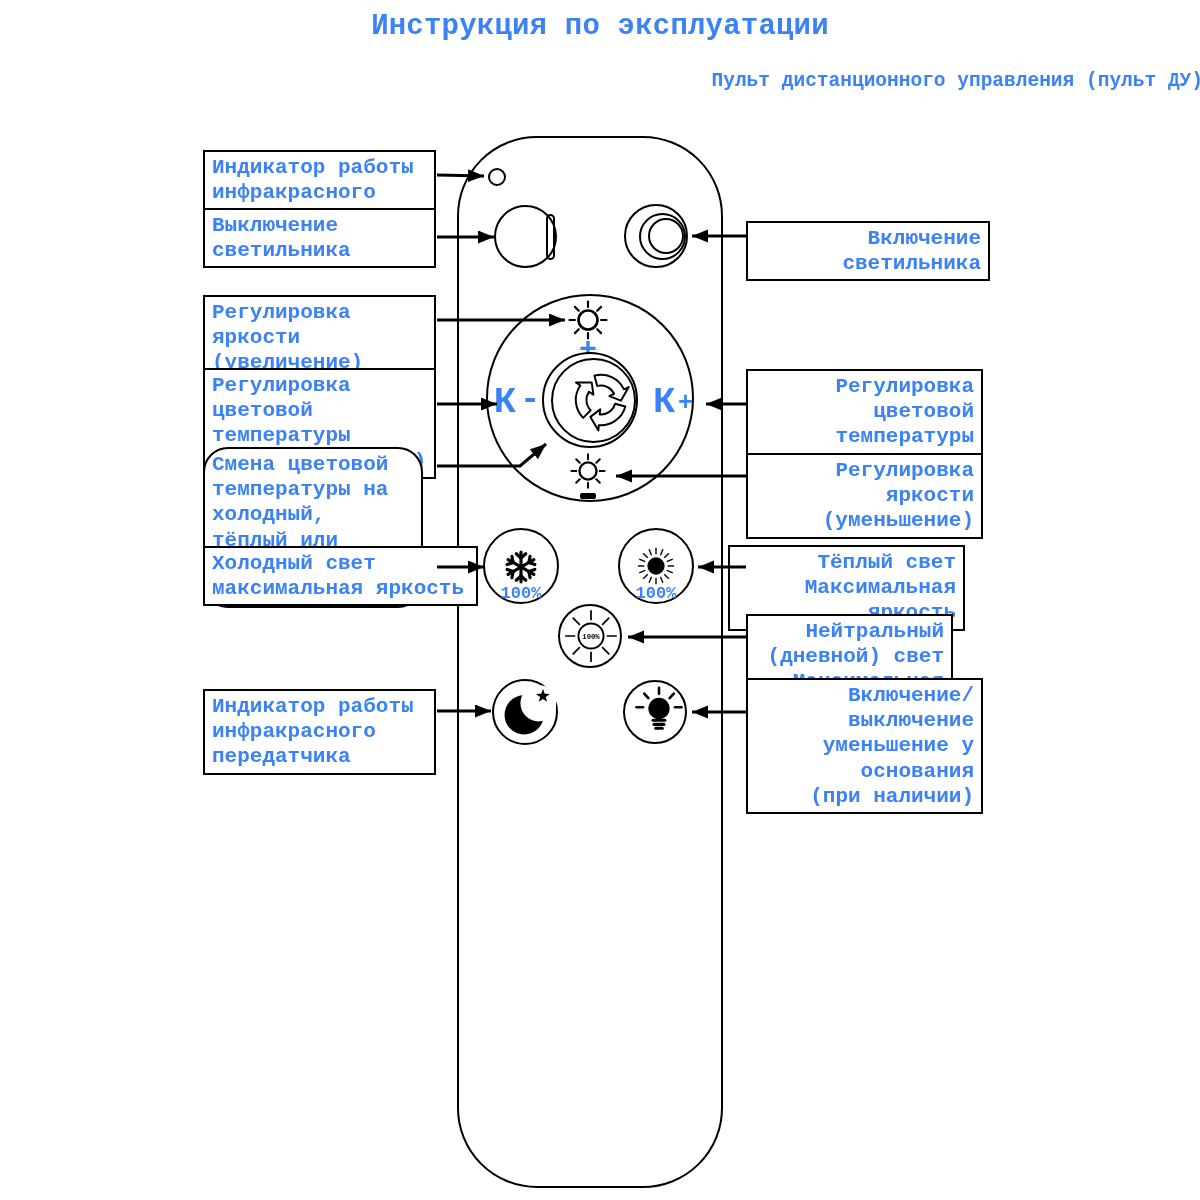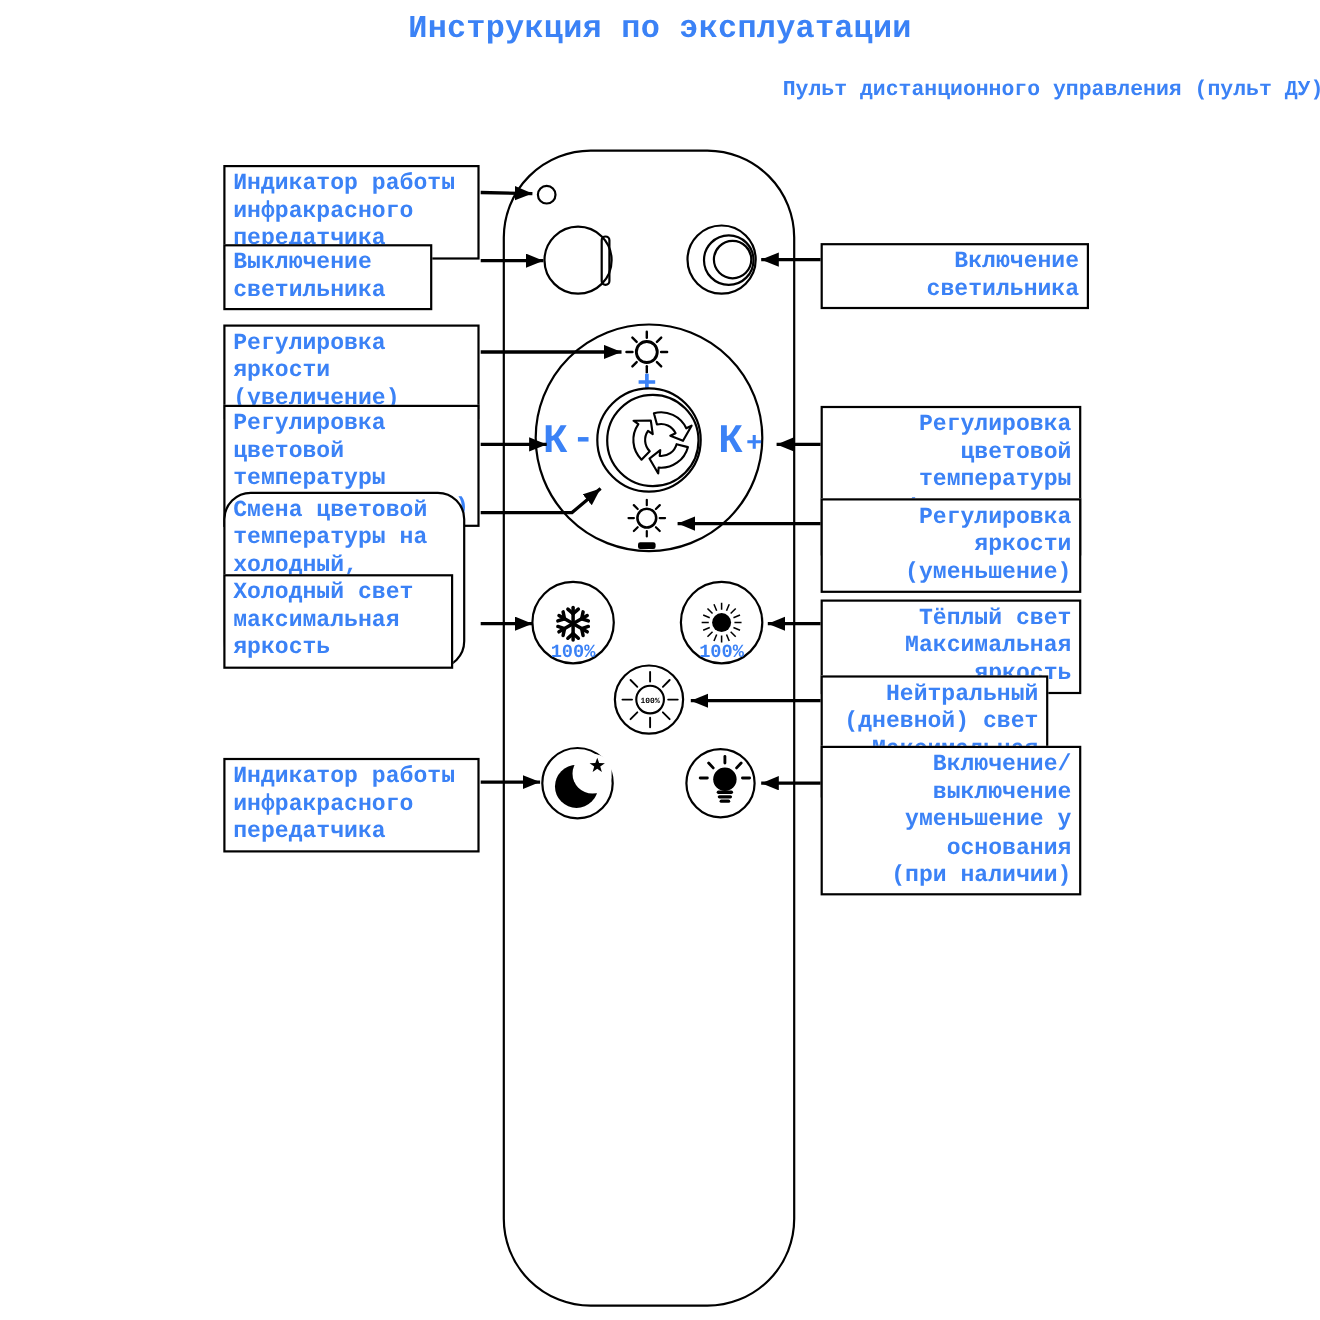--- a/index.html
+++ b/index.html
@@ -209,42 +209,42 @@
           <line x1="12.5" y1="-15.5" x2="9" y2="-11.8"></line>
           <line x1="-19" y1="-4" x2="-13.5" y2="-4"></line>
           <line x1="19" y1="-4" x2="13.5" y2="-4"></line>
         </g>
       </svg>
     </span>
   </div>
 
   <div class="box" style="left:203px;top:150px;width:233px;min-height:46px;">Индикатор работы
 инфракрасного передатчика</div>
-  <div class="box" style="left:203px;top:222px;width:190px;min-height:31px;">Выключение светильника</div>
+  <div class="box" style="left:203px;top:208px;width:233px;min-height:31px;">Выключение светильника</div>
   <div class="box" style="left:203px;top:295px;width:233px;min-height:49px;">Регулировка яркости
 (увеличение)</div>
   <div class="box" style="left:203px;top:368px;width:233px;min-height:71px;">Регулировка цветовой
 температуры
 (к тёплому свету)</div>
   <div class="box" style="left:203px;top:447px;width:220px;min-height:84px;border-radius:25px;">Смена цветовой
 температуры на холодный,
 тёплый или нейтральный
 (дневной) свет</div>
-  <div class="box" style="left:203px;top:522px;width:209px;min-height:46px;">Холодный свет
+  <div class="box" style="left:203px;top:546px;width:275px;min-height:46px;">Холодный свет
 максимальная яркость</div>
   <div class="box" style="left:203px;top:689px;width:233px;min-height:45px;">Индикатор работы
 инфракрасного передатчика</div>
 
   <div class="box r" style="left:746px;top:221px;width:244px;min-height:31px;">Включение светильника</div>
   <div class="box r" style="left:746px;top:369px;width:237px;min-height:71px;">Регулировка цветовой
 температуры
 (к холодному свету)</div>
   <div class="box r" style="left:746px;top:453px;width:237px;min-height:46px;">Регулировка яркости
 (уменьшение)</div>
-  <div class="box r" style="left:746px;top:545px;width:237px;min-height:46px;">Тёплый свет
+  <div class="box r" style="left:728px;top:545px;width:237px;min-height:46px;">Тёплый свет
 Максимальная яркость</div>
   <div class="box r" style="left:746px;top:614px;width:207px;min-height:48px;">Нейтральный (дневной) свет
 Максимальная яркость</div>
   <div class="box r" style="left:746px;top:678px;width:237px;min-height:71px;">Включение/выключение
 уменьшение у основания
 (при наличии)</div>
 
   <svg class="arrows" width="1200" height="1200">
     <defs>
       <marker id="ah" markerUnits="userSpaceOnUse" markerWidth="18" markerHeight="14" refX="16" refY="6.5" orient="auto">

